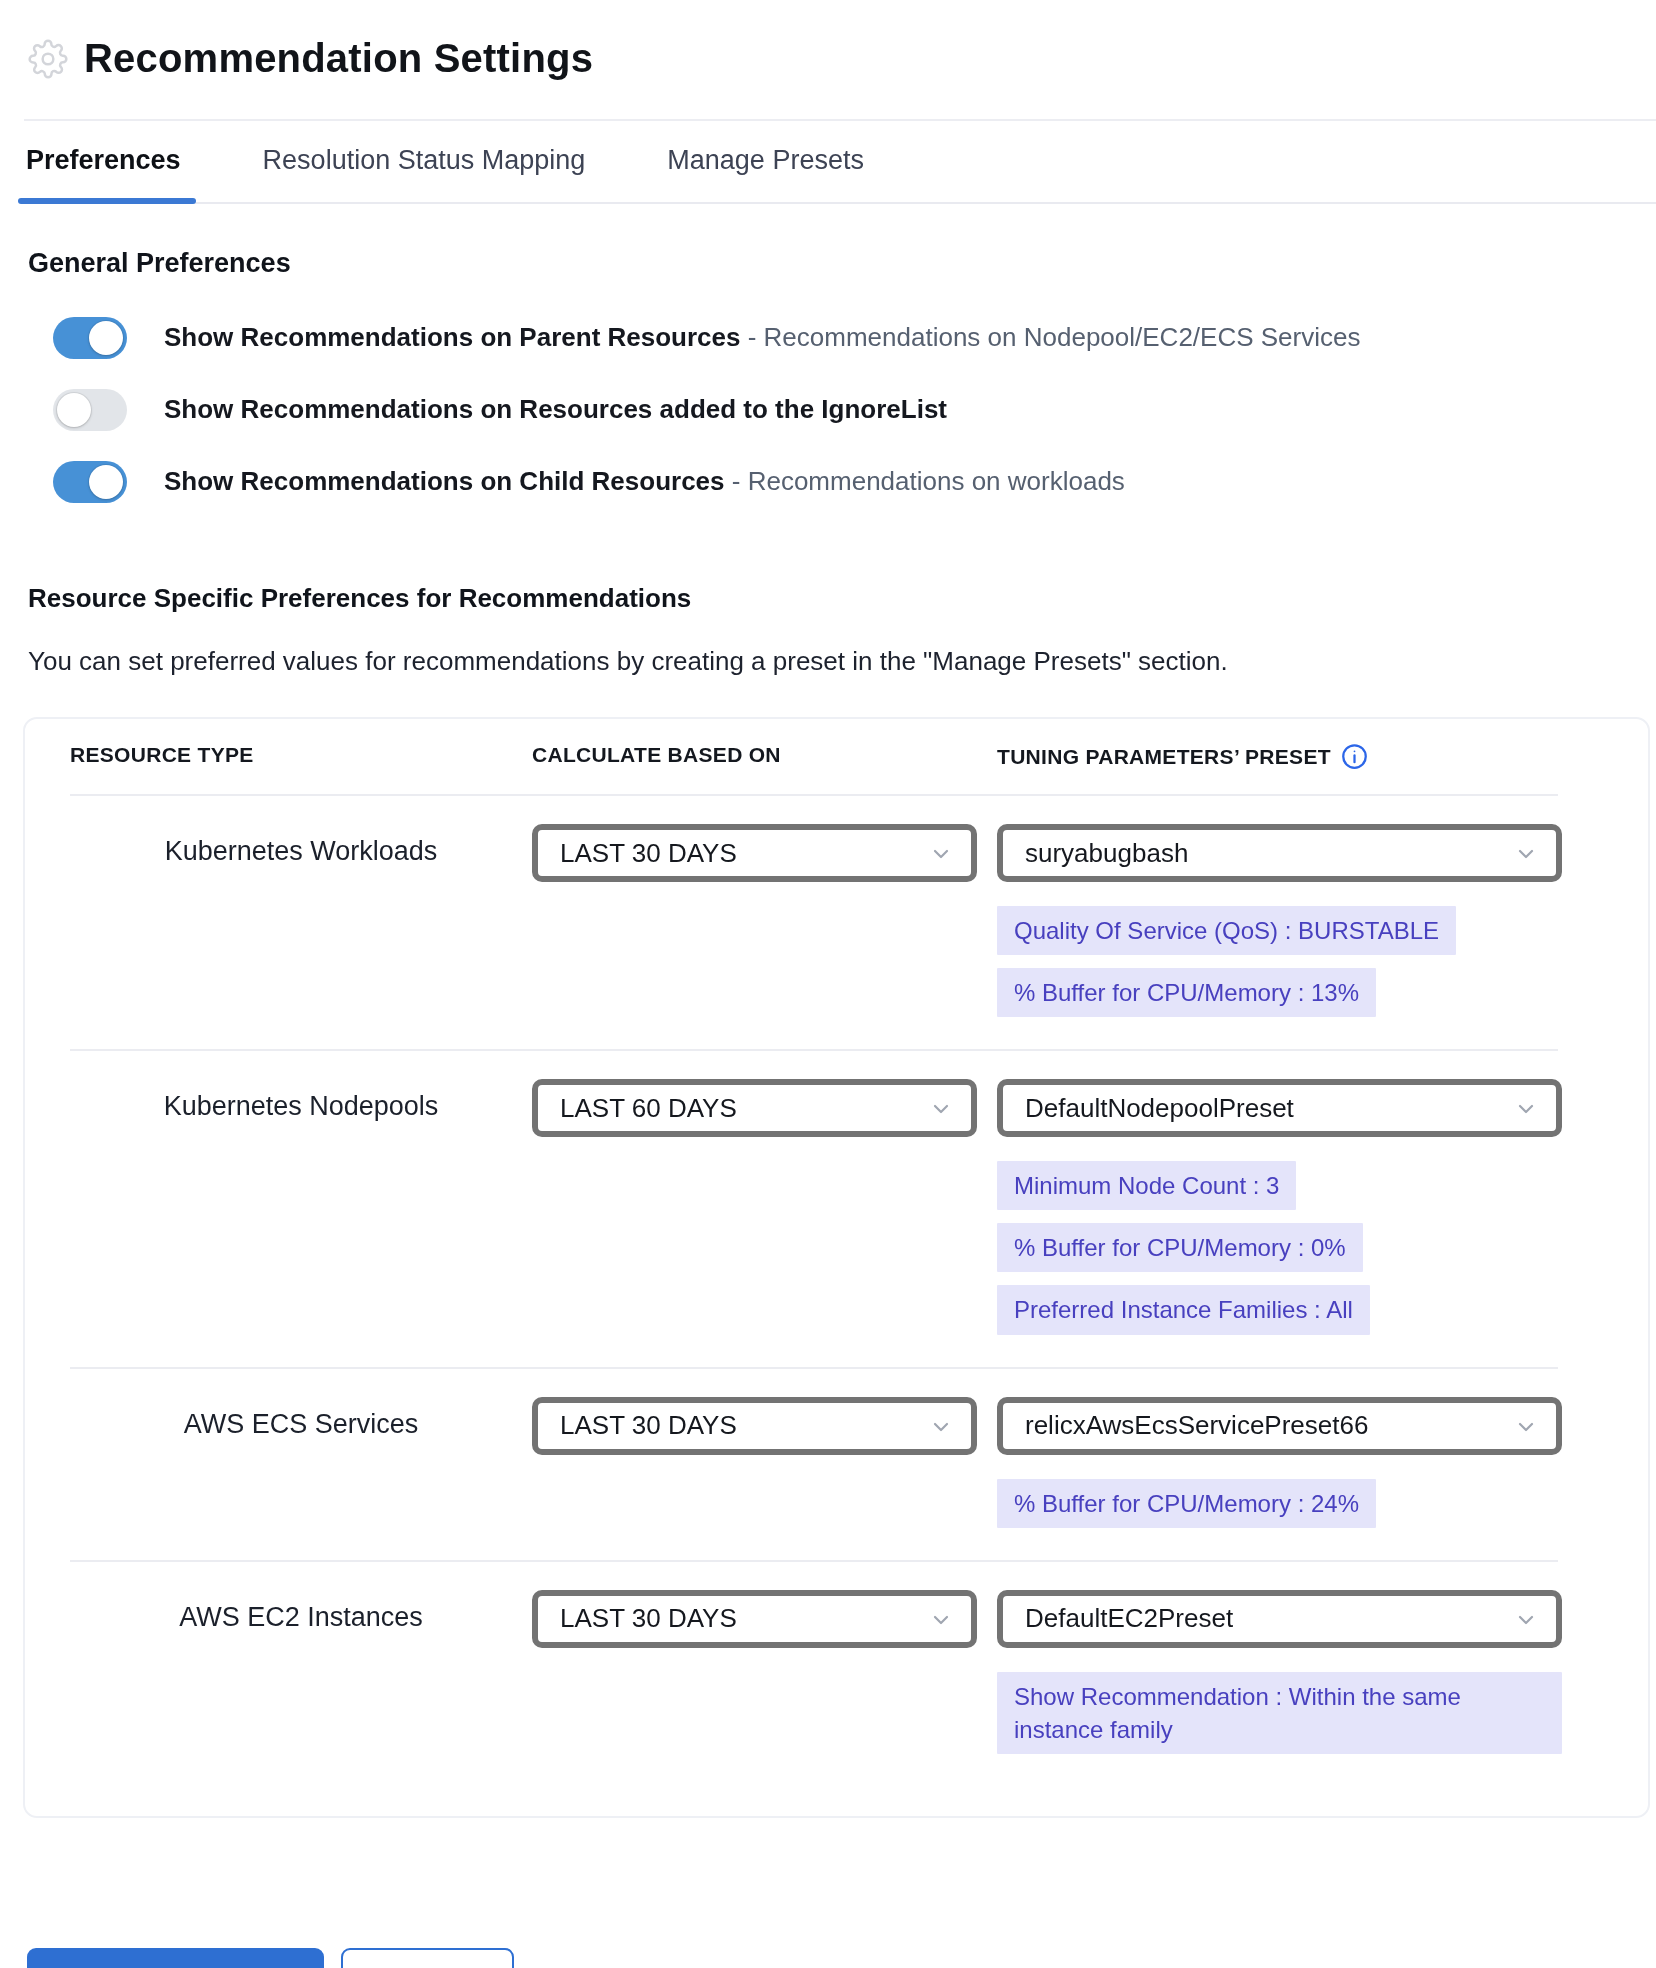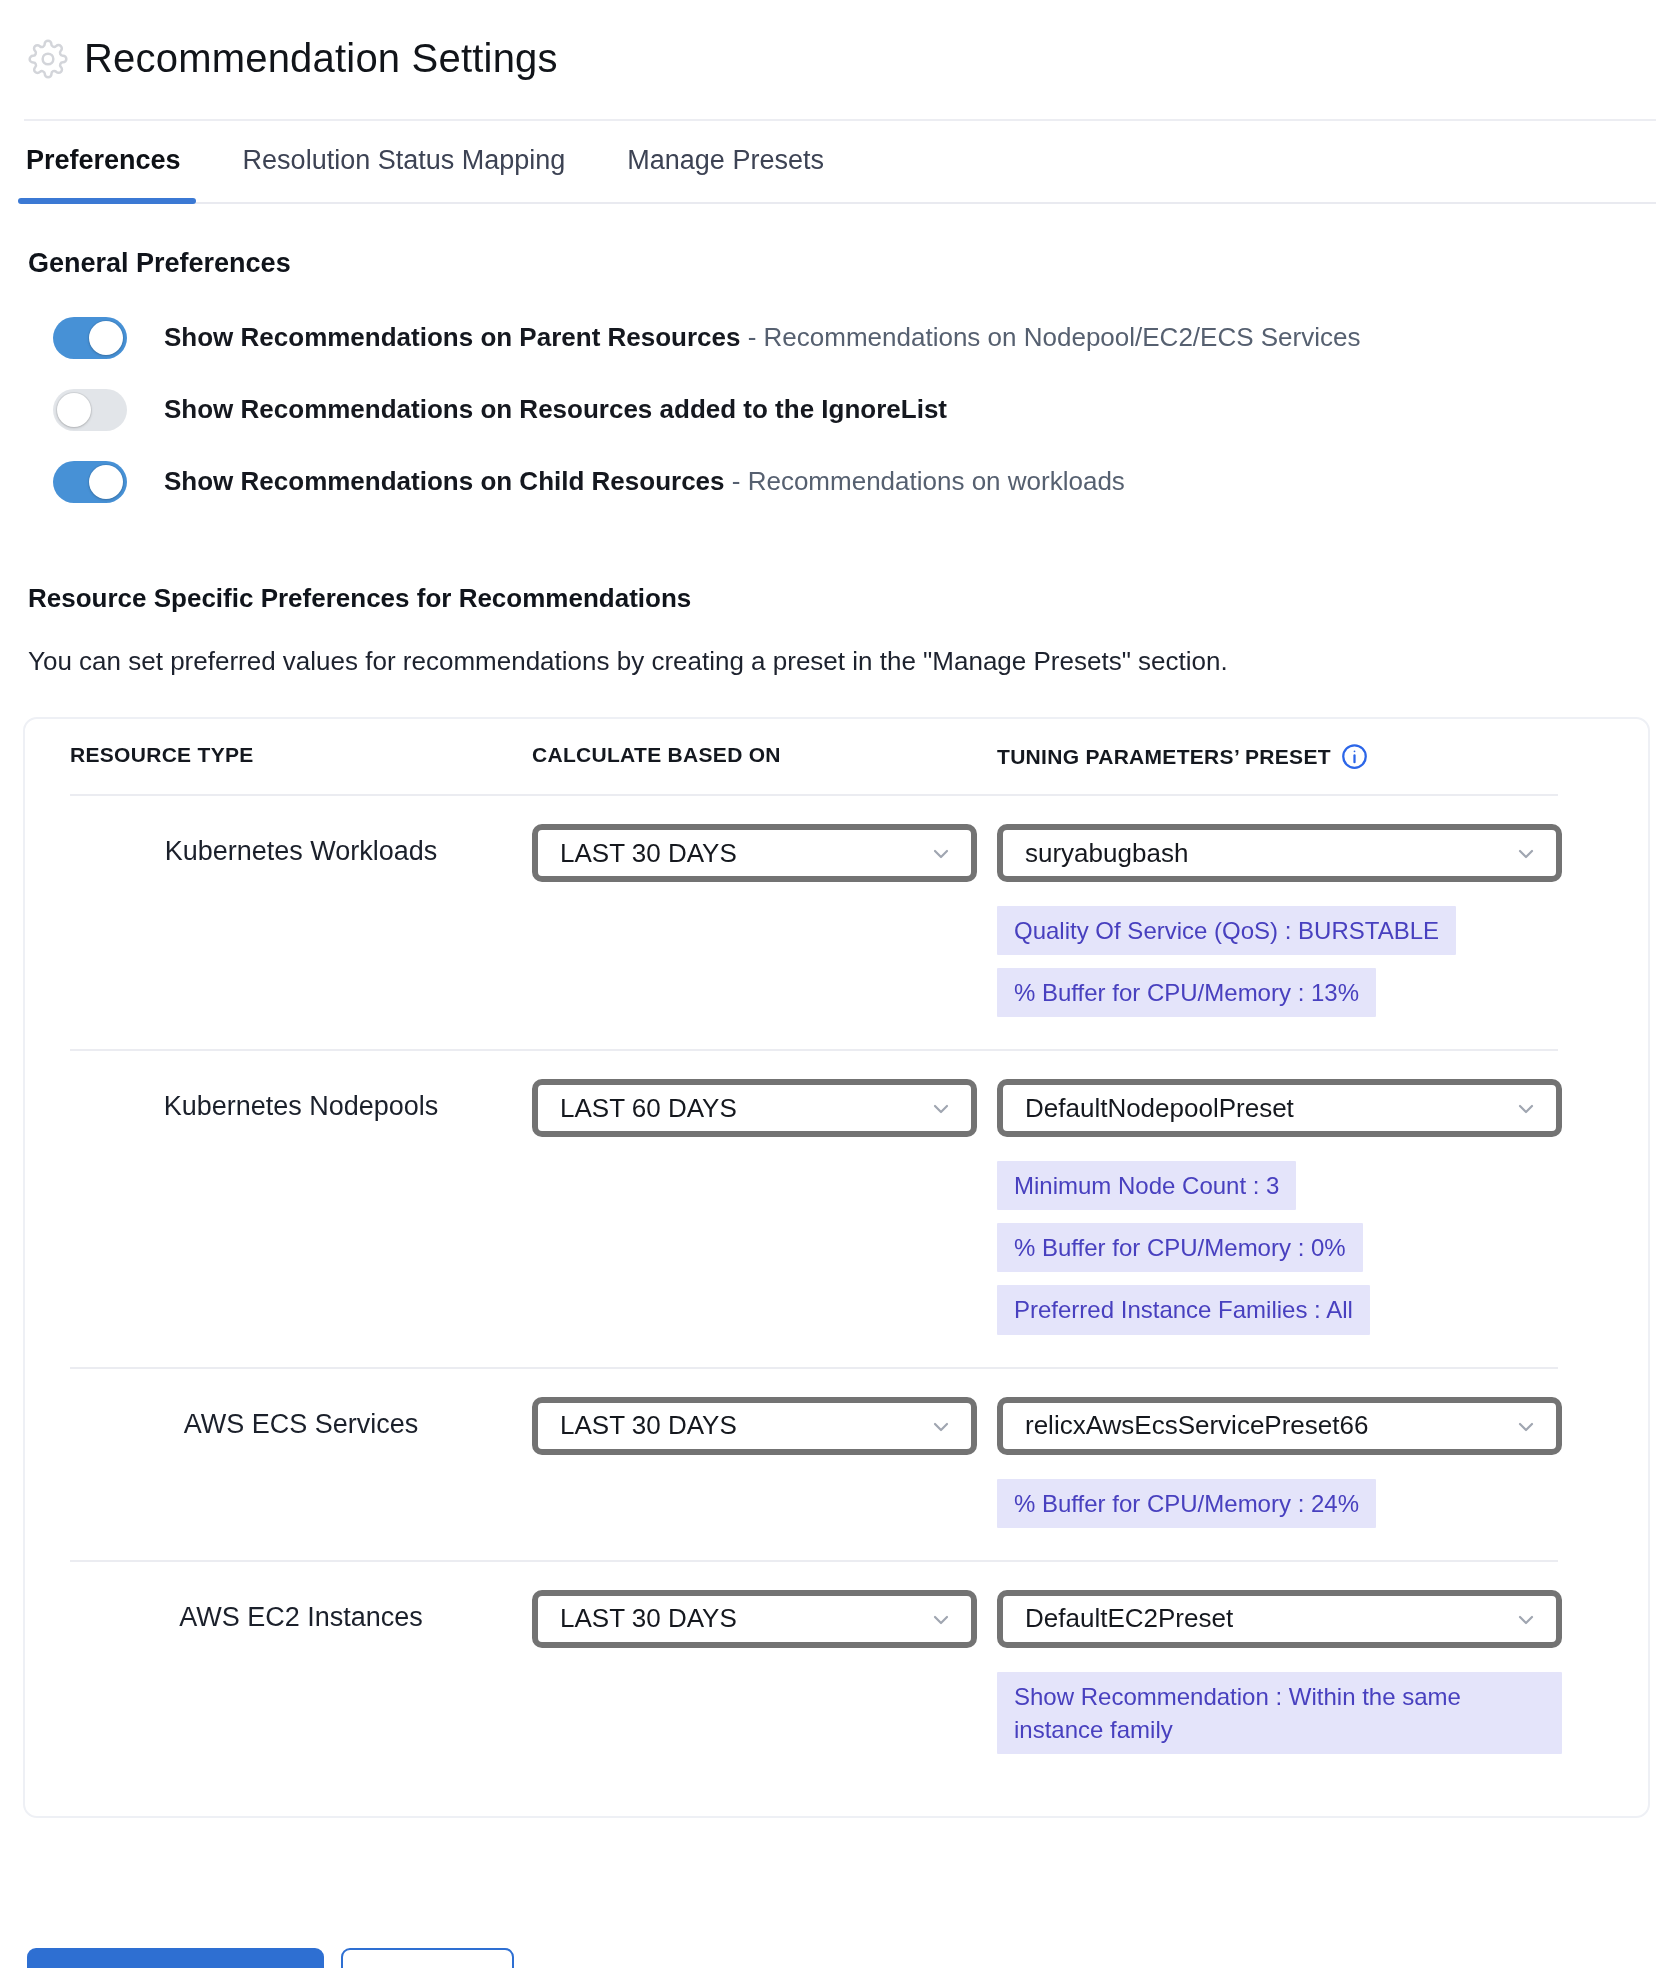--- a/index.html
+++ b/index.html
@@ -14,31 +14,31 @@
   }
   .page { padding: 36px 0 0 0; }
 
   
   .header-row {
     display: flex; align-items: center; gap: 16px;
     padding-left: 28px;
   }
   .gear { width: 40px; height: 40px; flex: 0 0 auto; }
   .page-title {
-    font-size: 40px; font-weight: 400; color: #111419; letter-spacing: 0.2px;
+    font-size: 40px; font-weight: 700; color: #111419; letter-spacing: 0.2px;
   }
   .hr-title {
     margin: 38px 0 0 24px;
     border-top: 2px solid #ecedf2;
   }
 
   
   .tabs {
     margin-left: 24px;
-    display: flex; gap: 58px;
+    display: flex; gap: 78px;
     border-bottom: 2px solid #e9eaf0;
   }
   .tab {
     position: relative;
     padding: 24px 2px 26px 2px;
     font-size: 27px; font-weight: 500; color: #3d4354;
     cursor: pointer;
   }
   .tab.active { font-weight: 700; color: #0e1116; }
   .tab.active::after {

